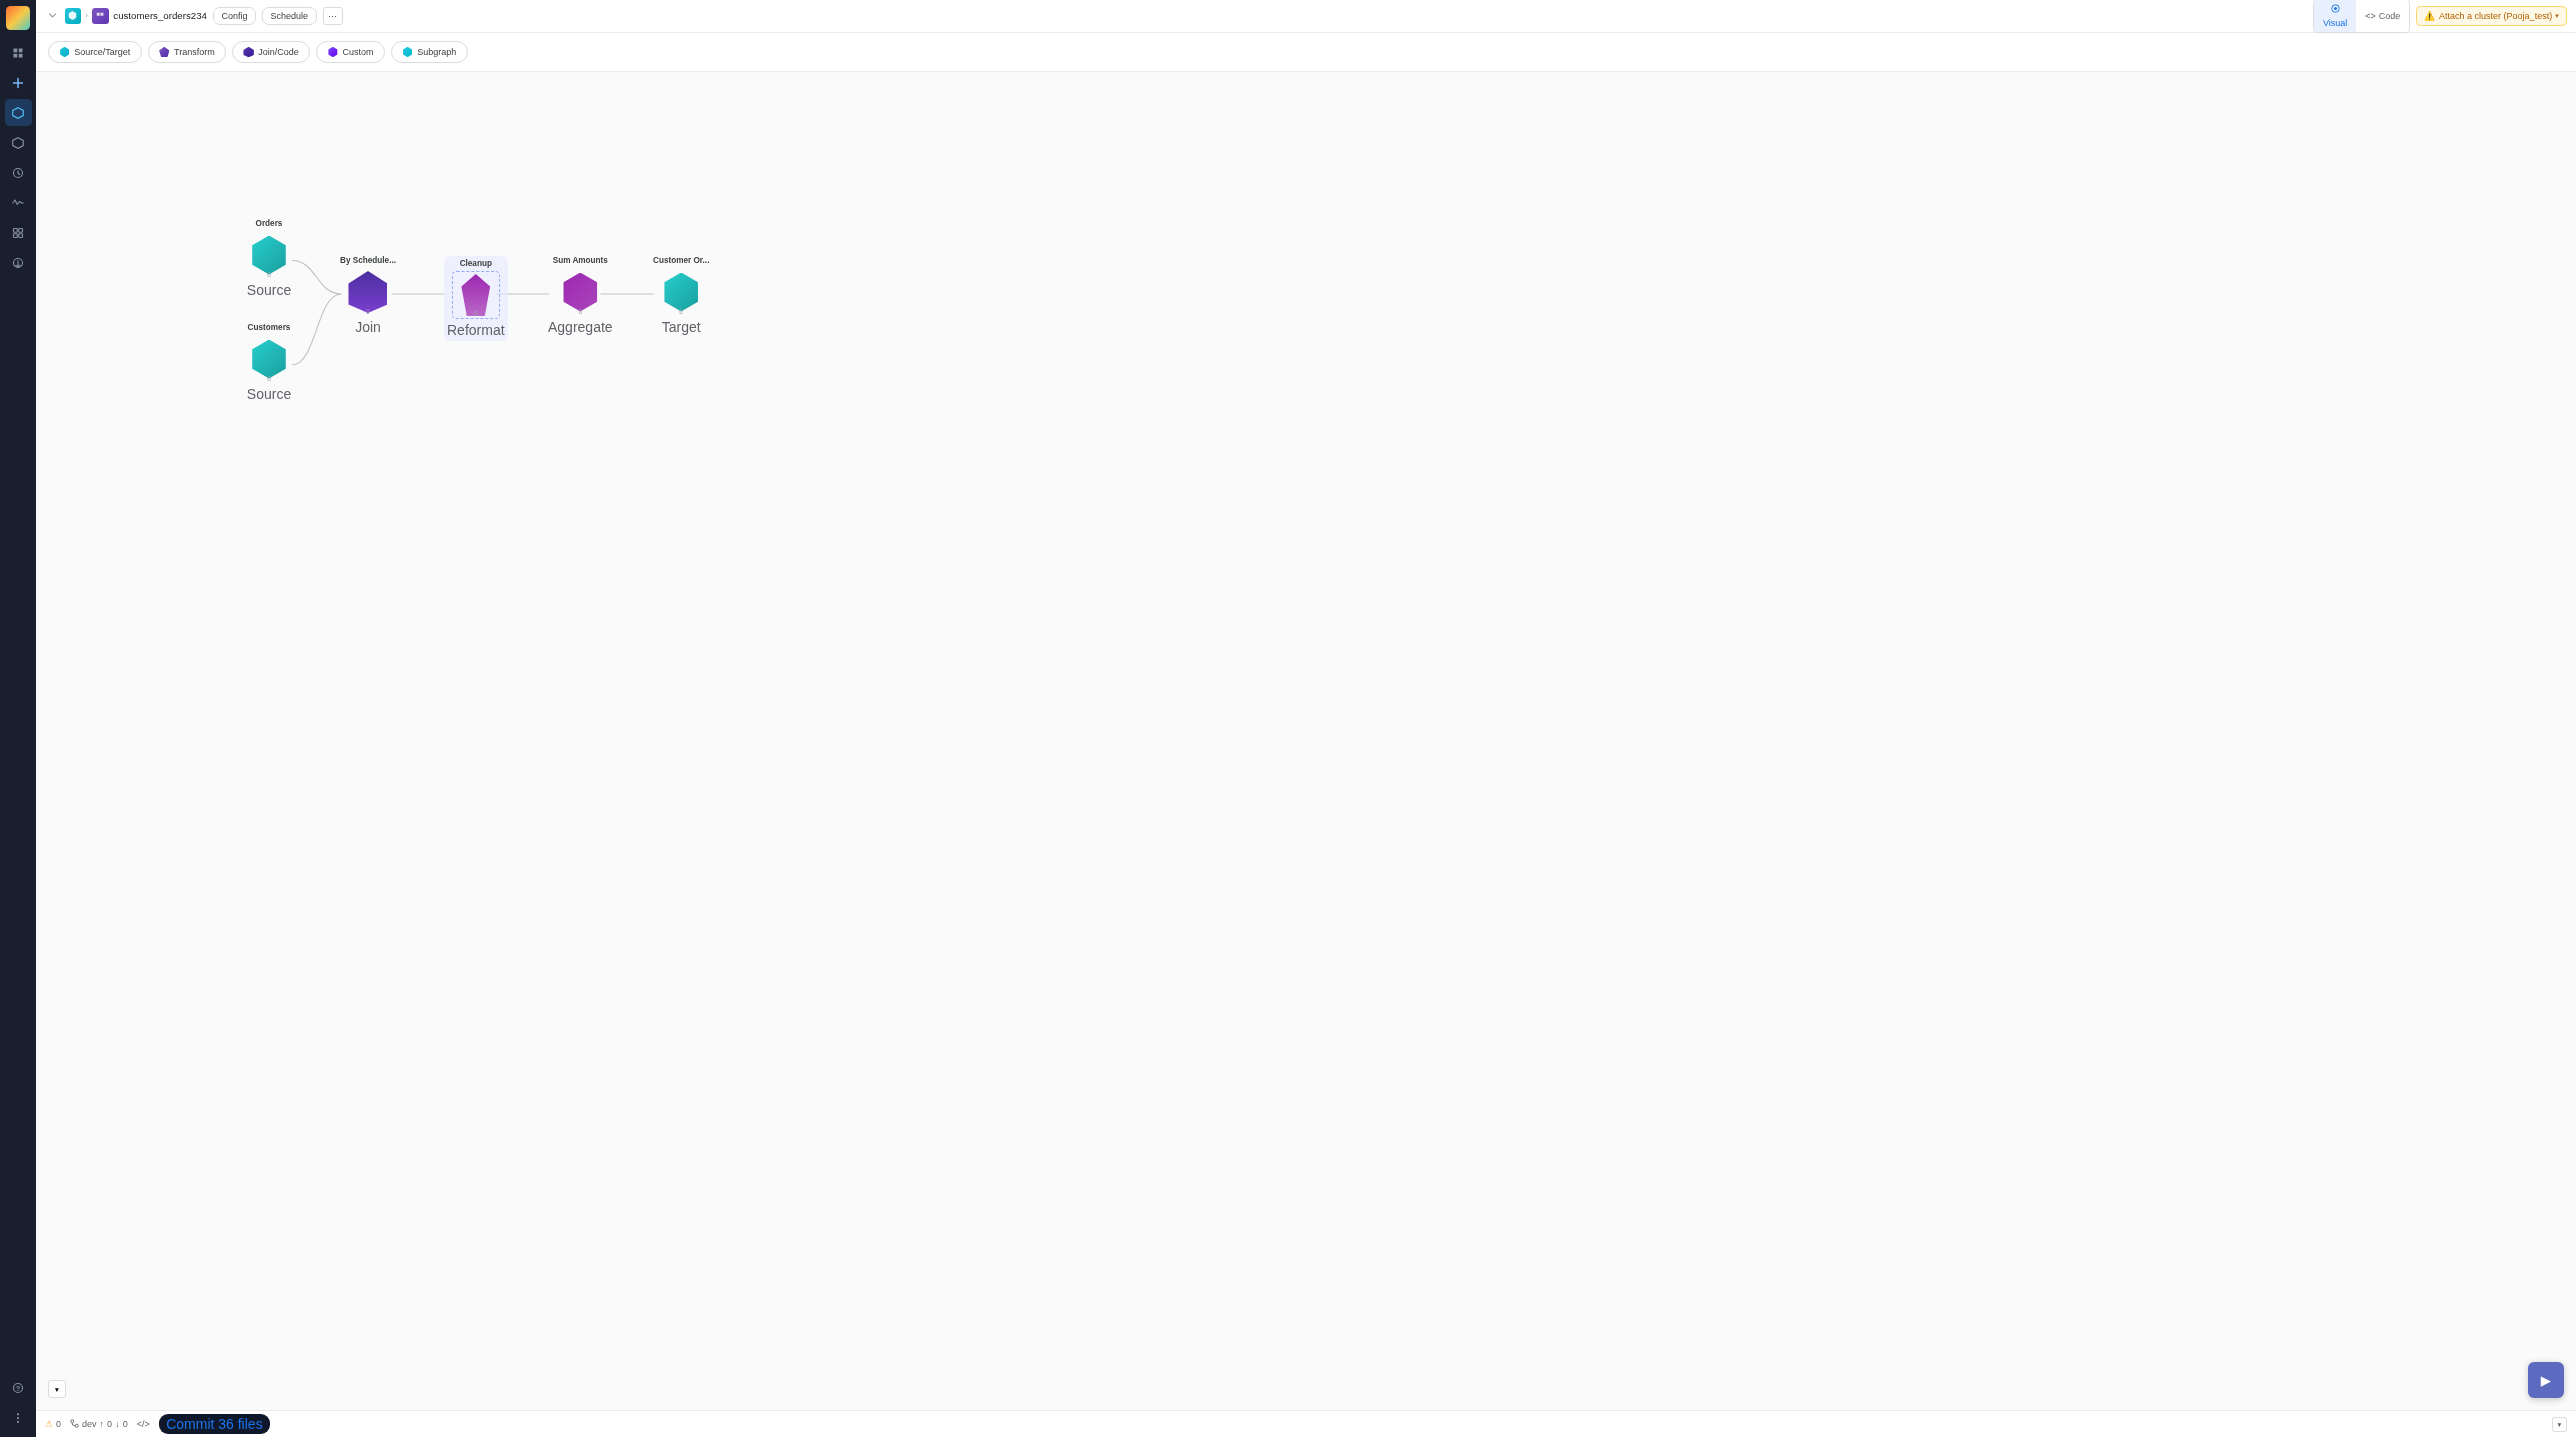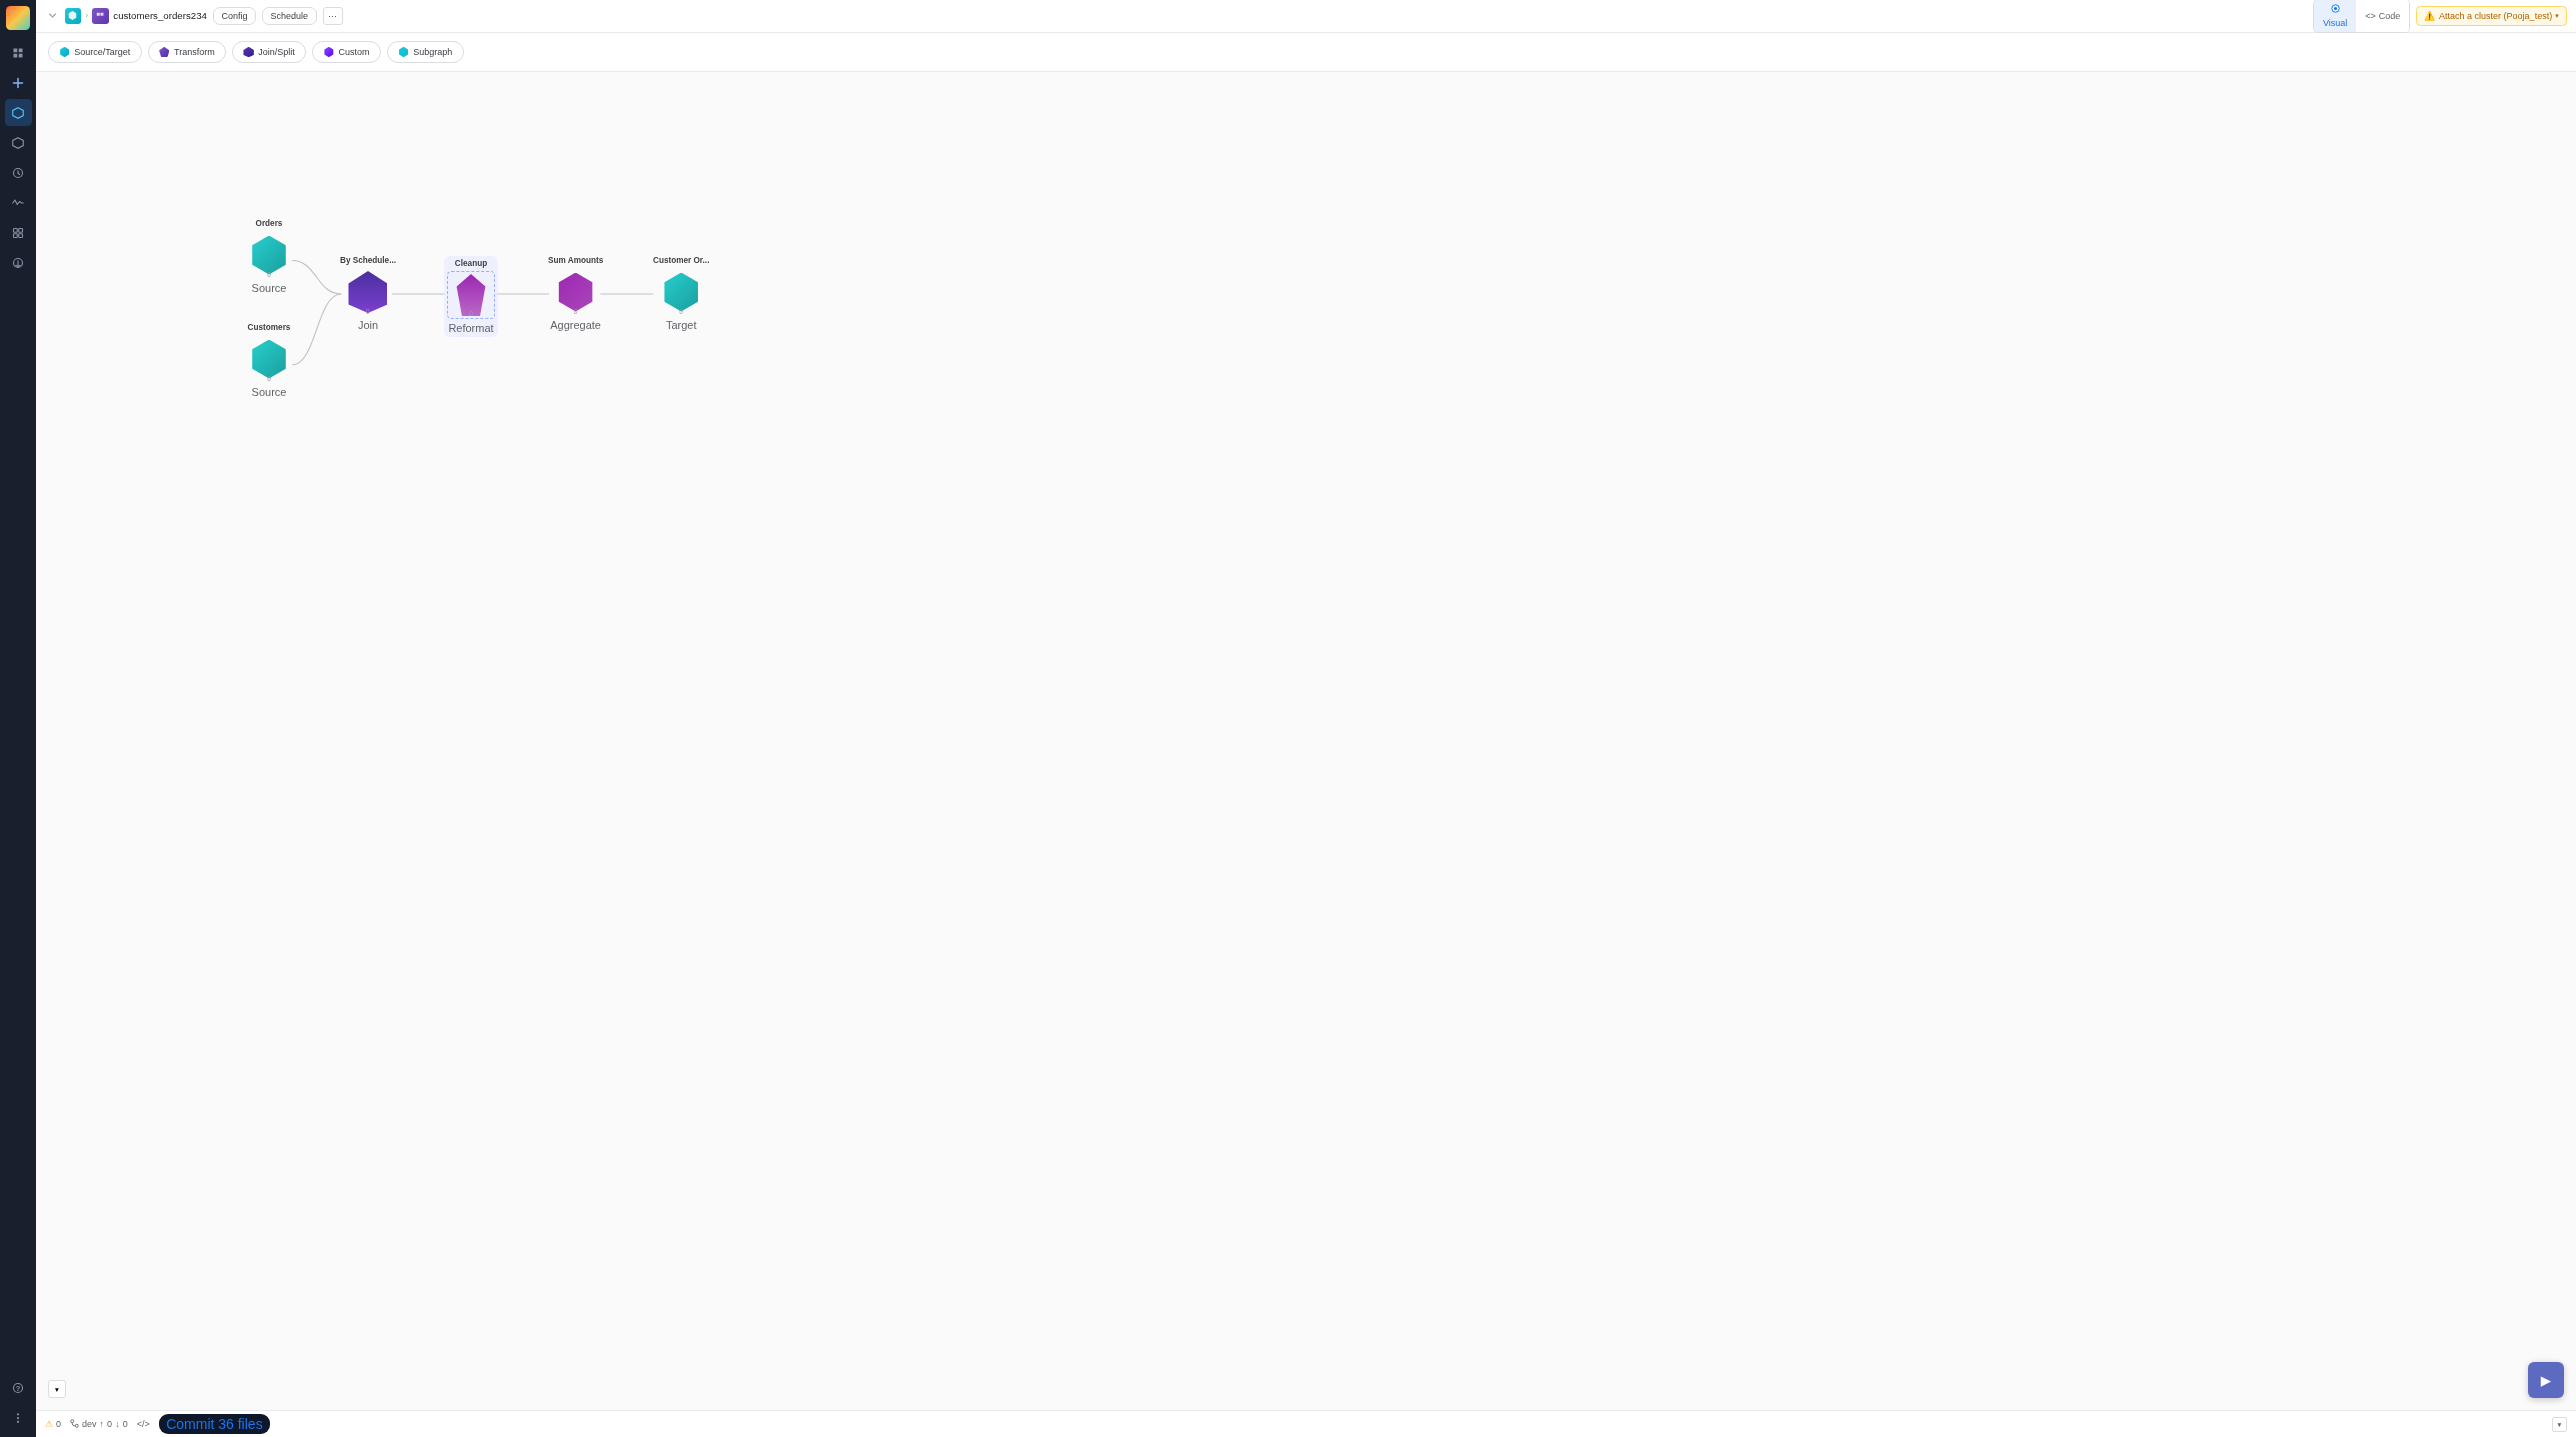--- a/index.html
+++ b/index.html
@@ -186,21 +186,21 @@
     }
     .node-count {
       position: absolute;
       bottom: 1.5px;
       left: 50%;
       transform: translateX(-50%);
       font-size: 6.7px;
       color: #9aa0a6;
     }
     .node-sublabel {
-      font-size: 11px;
+      font-size: 14px;
       color: #5f6368;
     }
 
     
     .hex {
       width: 39px; height: 39px;
       clip-path: polygon(50% 0%, 93% 25%, 93% 75%, 50% 100%, 7% 75%, 7% 25%);
     }
     .hex-teal { background: linear-gradient(135deg, #26d0ce, #1a9c9b); }
 
@@ -431,21 +431,21 @@
     <button class="tool-btn">
       <span class="tool-dot" style="background: linear-gradient(135deg, #26c6da, #00acc1); clip-path: polygon(50% 0%, 93% 25%, 93% 75%, 50% 100%, 7% 75%, 7% 25%);"></span>
       <span>Source/Target</span>
     </button>
     <button class="tool-btn">
       <span class="tool-dot" style="background: linear-gradient(135deg, #7e57c2, #512da8); clip-path: polygon(50% 0%, 100% 35%, 80% 100%, 20% 100%, 0% 35%);"></span>
       <span>Transform</span>
     </button>
     <button class="tool-btn">
       <span class="tool-dot" style="background: linear-gradient(135deg, #5c35b1, #311b92); clip-path: polygon(50% 0%, 100% 30%, 100% 80%, 50% 100%, 0% 80%, 0% 30%);"></span>
-      <span>Join/Split</span>
+      <span>Join/Code</span>
     </button>
     <button class="tool-btn">
       <span class="tool-dot" style="background: linear-gradient(135deg, #7c4dff, #6200ea); clip-path: polygon(50% 0%, 93% 25%, 93% 75%, 50% 100%, 7% 75%, 7% 25%);"></span>
       <span>Custom</span>
     </button>
     <button class="tool-btn">
       <span class="tool-dot" style="background: linear-gradient(135deg, #26c6da, #00bcd4); clip-path: polygon(50% 0%, 93% 25%, 93% 75%, 50% 100%, 7% 75%, 7% 25%);"></span>
       <span>Subgraph</span>
     </button>
   </div>

